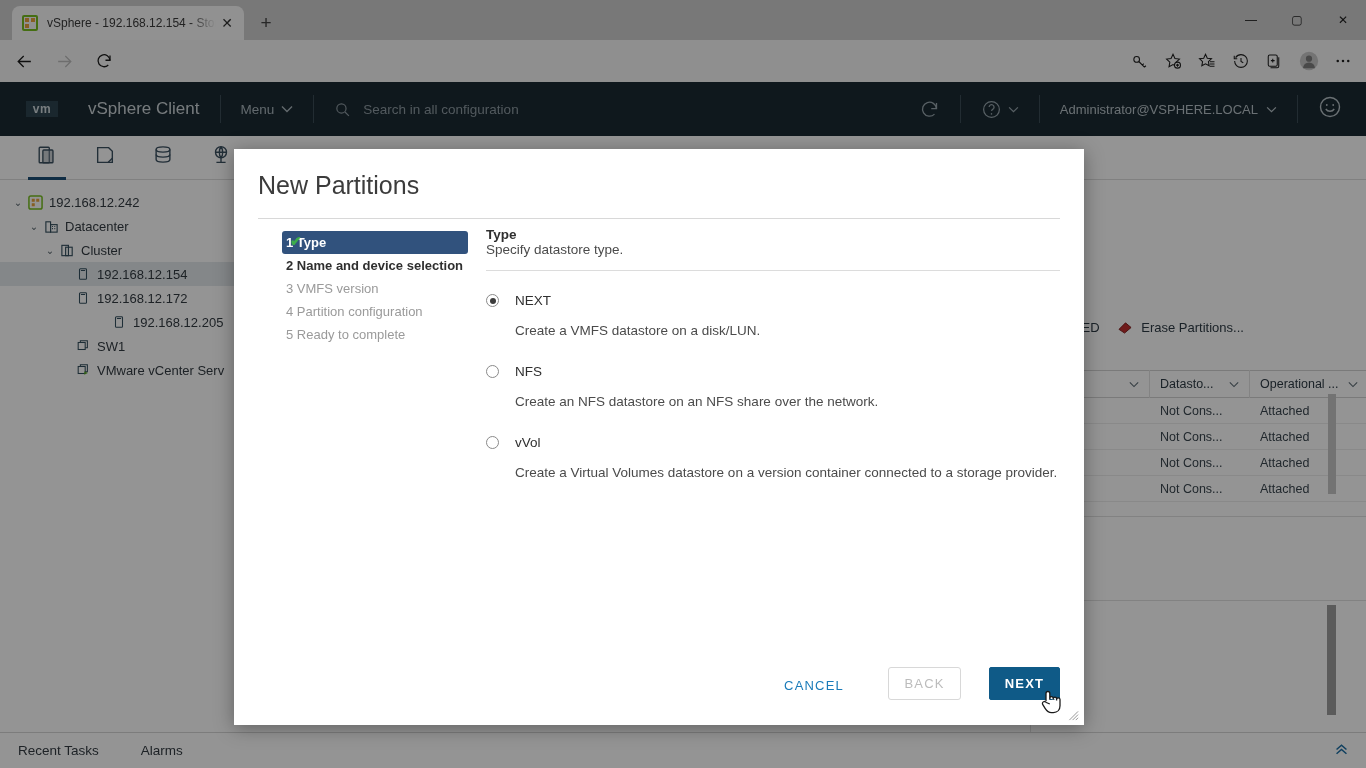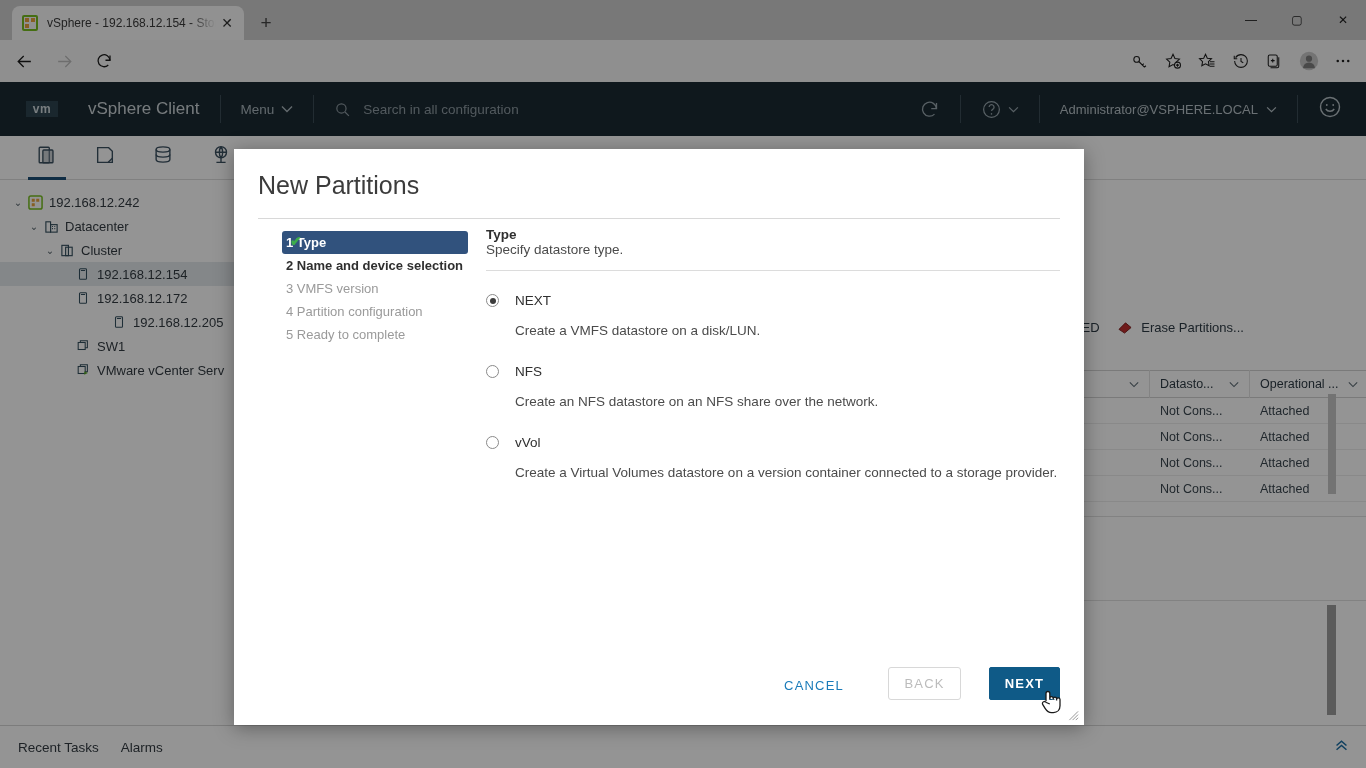--- a/index.html
+++ b/index.html
@@ -114,23 +114,23 @@
   .vs-tree { position: absolute; top: 44px; left: 0; width: 260px; bottom: 36px;
              background: #fff; padding-top: 10px; font-size: 13px; }
   .tnode { height: 24px; display: flex; align-items: center; color: #333b42; font-size: 13px;
            white-space: nowrap; }
   .tnode.selected { background: #e3e9ec; }
   .caret { width: 16px; flex: 0 0 16px; text-align: center; font-size: 10px; color: #59666f; }
   .tcap { margin-left: 5px; }
   .ticon { width: 18px; flex: 0 0 18px; display: flex; align-items: center; justify-content: center; }
 
   .vs-statusbar {
-    position: absolute; bottom: 0; left: 0; width: 1366px; height: 43px;
+    position: absolute; bottom: 0; left: 0; width: 1366px; height: 36px;
     background: #fff; border-top: 1px solid #d6d6d6; display: flex; align-items: center;
-    padding-left: 18px; gap: 22px;
+    padding-left: 18px; gap: 42px;
   }
   .sb-link { font-size: 13.5px; color: #343c43; }
   .sb-collapse { position: absolute; right: 16px; color: #1d6fa5; font-size: 15px; }
 
   
   .bg-pane { position: absolute; top: 44px; left: 260px; right: 0; bottom: 36px; }
   .bg-actionbar { position: absolute; top: 140px; left: 770px; display: flex;
                   align-items: center; gap: 18px; font-size: 13px; color: #2e3b45; }
   .mini-ico { display: inline-block; width: 15px; height: 13px; vertical-align: -2px;
               margin-right: 5px; }

